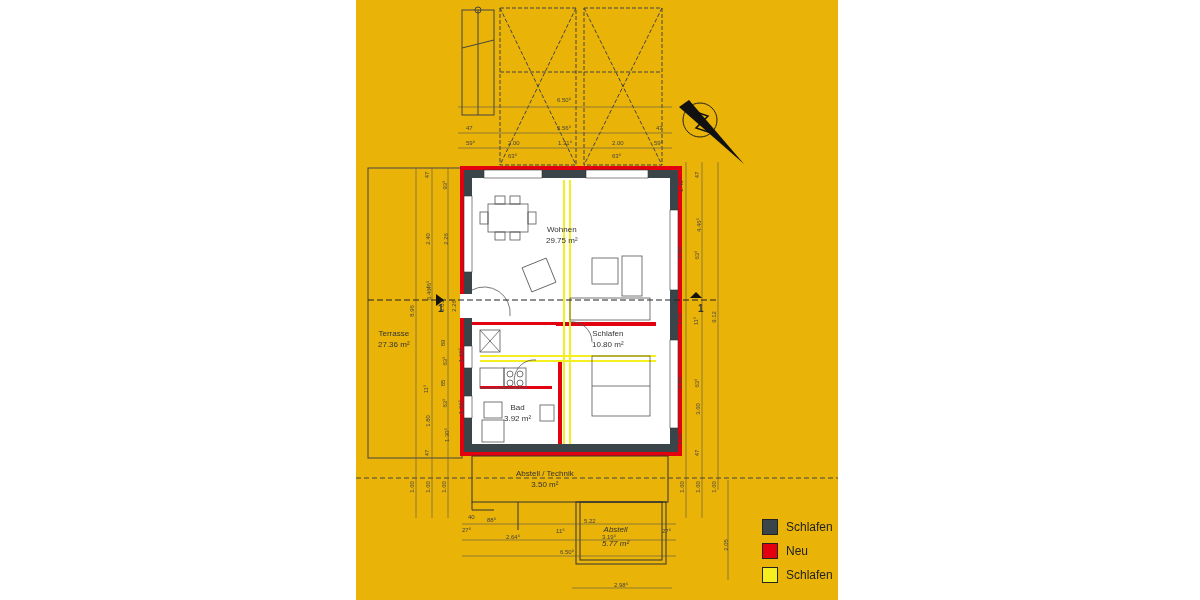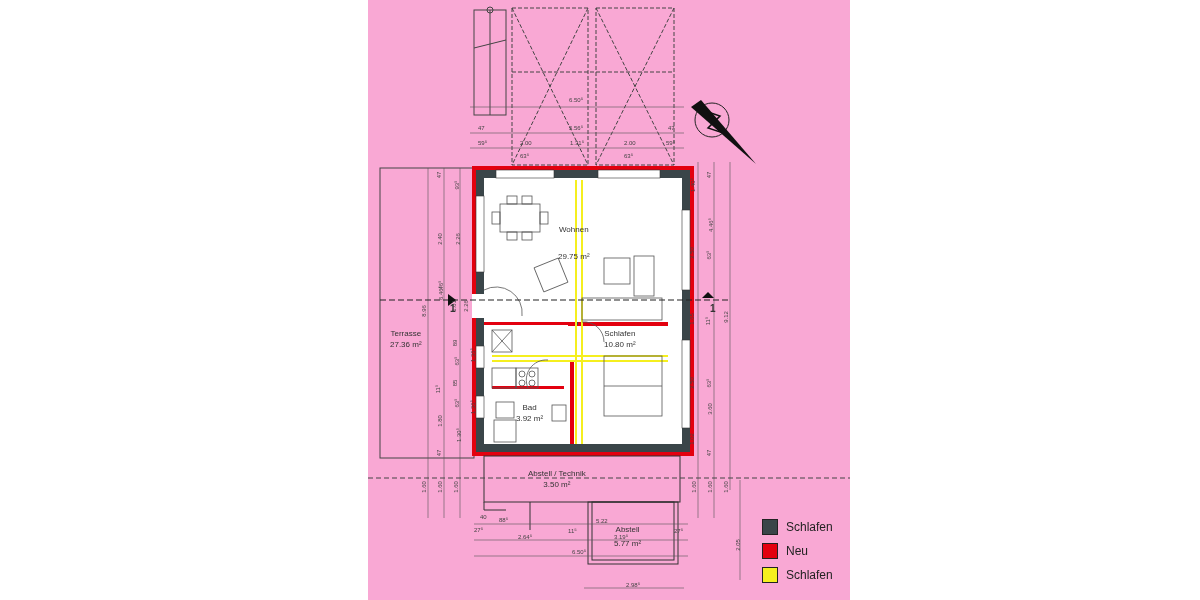--- a/index.html
+++ b/index.html
@@ -1,17 +1,17 @@
 <!DOCTYPE html>
 <html><head>
 <meta charset="utf-8">
 <style>
   html, body { margin:0; padding:0; }
   body { width:1200px; height:600px; background:#ffffff; position:relative; overflow:hidden; font-family:"Liberation Sans", sans-serif; }
-  #photo { position:absolute; left:368px; top:0; width:482px; height:600px; background:#f9a8d4; overflow:hidden; }
+  #photo { position:absolute; left:356px; top:0; width:482px; height:600px; background:#eab308; overflow:hidden; }
   #plan { position:absolute; left:0; top:0; }
   .lbl { position:absolute; font-family:"Liberation Sans", sans-serif; color:#333; white-space:nowrap; line-height:1; }
   .room { font-size:8px; text-align:center; }
   .dim { font-size:6px; color:#444; }
   .vdim { transform:rotate(-90deg); transform-origin:center; }
   #legend { position:absolute; left:762px; top:515px; }
   .legend-item { display:flex; align-items:center; height:24px; }
   .swatch { width:14px; height:14px; margin-right:8px; border:1px solid #222; }
   .legend-text { font-size:12px; color:#222; }
 </style>
@@ -141,39 +141,39 @@
     <g stroke="#555" stroke-width="0.6">
       <line x1="466" y1="524" x2="680" y2="524"></line>
       <line x1="466" y1="540" x2="680" y2="540"></line>
       <line x1="466" y1="556" x2="680" y2="556"></line>
       <line x1="576" y1="588" x2="676" y2="588"></line>
     </g>
   </svg>
 
   <div class="lbl room" style="left:190px;top:226px;">
     <div>Wohnen</div>
-      <div style="margin-top:19px">29.75 m²</div>
+      <div style="margin-top:3px">29.75 m²</div>
   </div>
   <div class="lbl room" style="left:236px;top:330px;">
     <div>Schlafen</div>
       <div style="margin-top:3px">10.80 m²</div>
   </div>
   <div class="lbl room" style="left:148px;top:404px;">
     <div>Bad</div>
       <div style="margin-top:3px">3.92 m²</div>
   </div>
   <div class="lbl room" style="left:22px;top:330px;">
     <div>Terrasse</div>
       <div style="margin-top:3px">27.36 m²</div>
   </div>
   <div class="lbl room" style="left:160px;top:470px;">
     <div>Abstell / Technik</div>
       <div style="margin-top:3px">3.50 m²</div>
   </div>
-  <div class="lbl room" style="left:246px;top:526px;">
+  <div class="lbl room" style="left:246px;top:526px;font-style:italic;">
     <div>Abstell</div>
       <div style="margin-top:6px">5.77 m²</div>
   </div>
   <div class="lbl" style="left:82px;top:304px;font-size:10px;font-weight:bold;">1</div>
   <div class="lbl" style="left:342px;top:304px;font-size:10px;font-weight:bold;">1</div>
 
   <div class="lbl dim" style="left:201px;top:97px;">6.50⁵</div>
   <div class="lbl dim" style="left:201px;top:125px;">5.56⁵</div>
   <div class="lbl dim" style="left:110px;top:125px;">47</div>
   <div class="lbl dim" style="left:300px;top:125px;">47</div>

